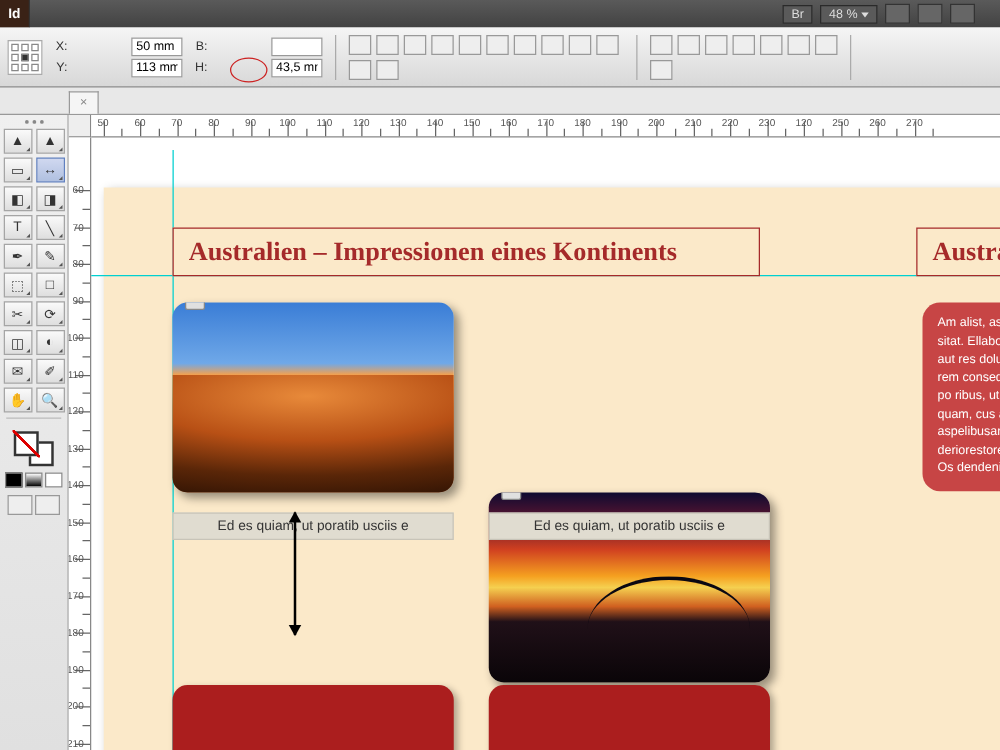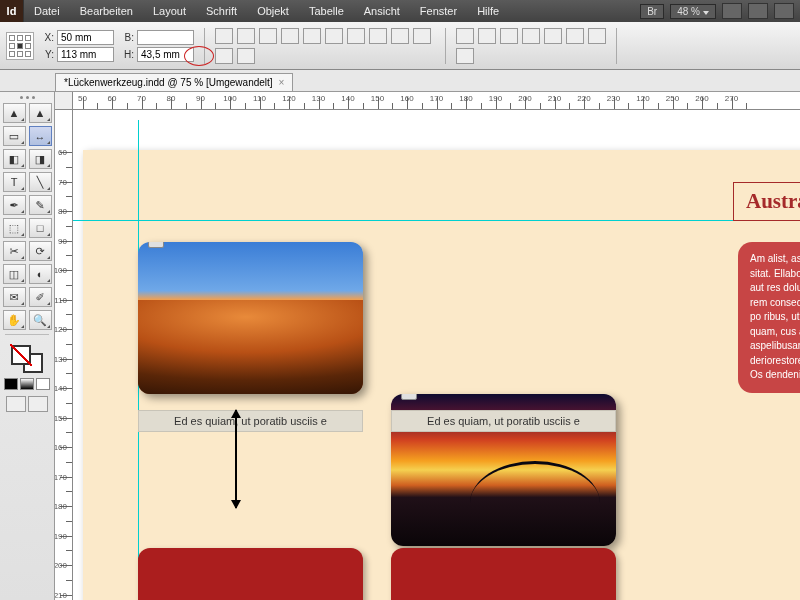--- a/index.html
+++ b/index.html
@@ -3,34 +3,34 @@
 <meta charset="utf-8">
 <style>
   * { box-sizing: border-box; margin: 0; padding: 0; }
   body { font-family: Arial, sans-serif; font-size: 11px; background: #f0f0f0; width: 800px; height: 600px; overflow: hidden; }
 
   
   .titlebar { background: linear-gradient(#5a5a5a,#424242); height: 22px; display: flex; align-items: center; color: #fff; }
   .app-badge { background: #3a2216; color:#fff; width:24px; height:22px; display:flex;align-items:center;justify-content:center; font-weight:bold; font-size:11px; border-right:1px solid #333;}
   .menu { display:flex; gap:0; }
   .menu span { padding: 4px 10px; cursor:default; color:#eee; }
-  .titlebar-right { margin-left:auto; display:flex; align-items:center; gap:6px; padding-right:6px;}
+  .titlebar-right { margin-left:auto; display:flex; align-items:center; gap:6px; padding-right:20px;}
   .tb-btn { background:#5a5a5a; border:1px solid #2a2a2a; color:#ddd; padding:1px 6px; font-size:10px; }
   .tb-dd { width:0;height:0;border-left:3px solid transparent;border-right:3px solid transparent;border-top:4px solid #ddd; display:inline-block; margin-left:3px;}
   .tb-icon { width:20px;height:16px;border:1px solid #333;background:#666;}
 
   
   .ctrlbar { background: linear-gradient(#f5f5f5,#d8d8d8); height: 48px; border-bottom:1px solid #888; display:flex; align-items:center; padding:0 6px; gap:6px; position:relative;}
   .ref9 { width:28px;height:28px; display:grid; grid-template-columns:repeat(3,1fr); grid-template-rows:repeat(3,1fr); gap:2px; padding:2px; border:1px solid #aaa; background:#fff;}
   .ref9 div { background:#fff; border:1px solid #888; }
   .ref9 div.sel { background:#333; }
   .field-stack { display:flex; flex-direction:column; gap:2px; }
   .field { display:flex; align-items:center; gap:3px; }
   .field label { font-size:10px; color:#333; width:14px; text-align:right;}
-  .field input { width:57px; font-size:10px; padding:1px 3px; border:1px solid #999; background:#fff;}
+  .field input { width:41px; font-size:10px; padding:1px 3px; border:1px solid #999; background:#fff;margin-left:48px;}
   .h-circle { position:absolute; left:184px; top:24px; width:30px; height:20px; border:1.5px solid #cc2222; border-radius:50%; pointer-events:none;}
   .ctrl-icons { display:flex; gap:4px; align-items:center; flex-wrap:wrap;}
   .ctrl-icons .ci { width:18px; height:16px; border:1px solid #999; background:#eee; }
   .stroke-prev { width:22px;height:22px;border:1px solid #999; background:#fff; position:relative;}
   .stroke-prev::after { content:''; position:absolute; inset:2px; border:2px solid #d00;}
   .stroke-w { width:50px; font-size:10px; border:1px solid #999; padding:1px 3px;}
   .swatch-black { width:60px; height:10px; background:#000; border:1px solid #666;}
   .divider { width:1px;height:36px;background:#aaa;margin:0 4px;}
 
   
@@ -92,31 +92,20 @@
 
   .red-box { position:absolute; width:225px; height:120px; background:#ab1e1e; border-radius:12px 12px 0 0; box-shadow:3px 3px 6px rgba(0,0,0,.3);}
 
   .text-panel { position:absolute; background:#c74545; border-radius:14px; color:#fff; font-size:10px; padding:10px 12px; line-height:1.45; width:200px;}
 </style>
 </head>
 <body>
 
 <div class="titlebar">
   <div class="app-badge">Id</div>
-  <div class="menu">
-    <span>Datei</span>
-    <span>Bearbeiten</span>
-    <span>Layout</span>
-    <span>Schrift</span>
-    <span>Objekt</span>
-    <span>Tabelle</span>
-    <span>Ansicht</span>
-    <span>Fenster</span>
-    <span>Hilfe</span>
-  </div>
   <div class="titlebar-right">
     <div class="tb-btn"><span>Br</span></div>
     <div class="tb-btn"><span>48 %</span><span class="tb-dd"></span></div>
     <div class="tb-icon"></div>
     <div class="tb-icon"></div>
     <div class="tb-icon"></div>
   </div>
 </div>
 
 <div class="ctrlbar">
@@ -176,21 +165,20 @@
     <div class="ci"></div>
     <div class="ci"></div>
     <div class="ci"></div>
     <div class="ci"></div>
   </div>
   <div class="divider"></div>
 </div>
 
 <div class="tabsrow">
   <div class="doc-tab">
-    <span>*Lückenwerkzeug.indd @ 75 % [Umgewandelt]</span>
     <span class="x">×</span>
   </div>
 </div>
 
 <div class="workspace">
 
   <div class="toolbox">
     <div class="dots">
         <span></span>
         <span></span>
@@ -354,20 +342,23 @@
         <div class="label" style="top: 455px;">200</div>
         <div class="tick" style="top: 469.75px;"></div>
         <div class="tick major" style="top: 484.5px;"></div>
         <div class="label" style="top: 484.5px;">210</div>
       </div>
     <div class="page-view">
       <div class="spread">
         <div class="guide-h" style="top:70px;"></div>
         <div class="guide-v" style="left:55px;"></div>
 
+        <div class="title-box" style="left:55px; top:32px; width:470px;">
+          <span>Australien – Impressionen eines Kontinents</span>
+        </div>
         <div class="title-box" style="left:650px; top:32px; width:260px;">
           <span>Austra</span>
         </div>
 
         <div class="img-frame img1" style="left:55px; top:92px;">
           <div class="link-badge"></div>
         </div>
         <div class="img-frame img2" style="left:308px; top:92px;">
           <div class="link-badge"></div>
         </div>

